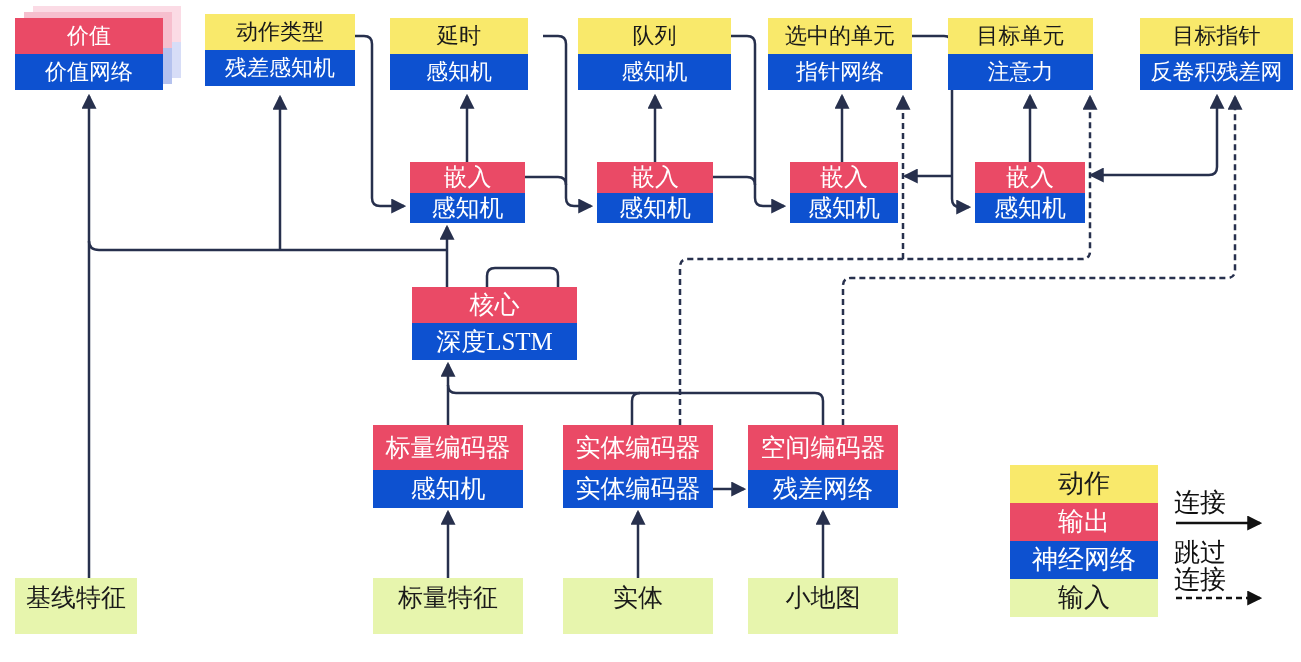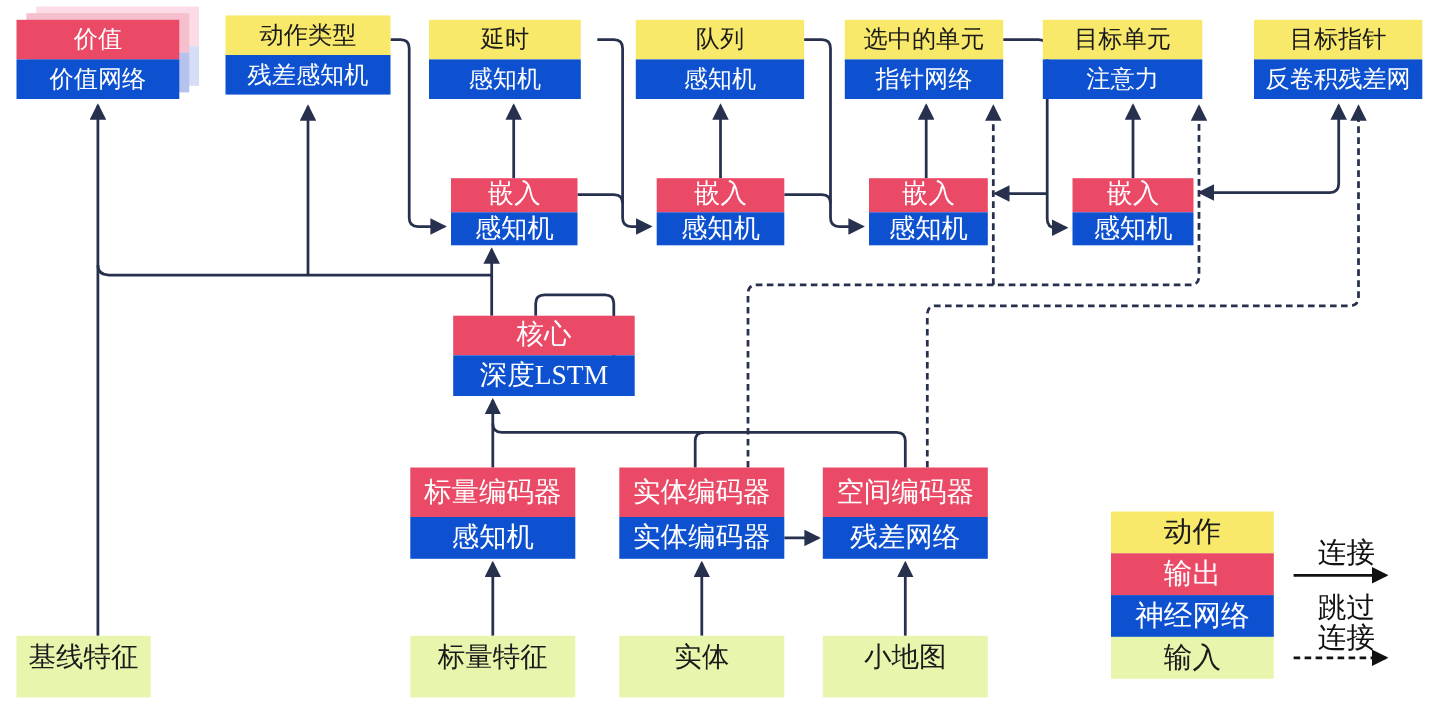--- a/index.html
+++ b/index.html
@@ -21,21 +21,21 @@
   .row-enc .bd{height:38px;line-height:38px;font-size:25px;}
   .small{font-size:22px !important;}
   .inputbox{position:absolute;height:56px;line-height:40px;text-align:center;
             font-size:25px;background:#E7F5AD;color:#1a1a1a;}
   .ghost{position:absolute;width:148px;height:72px;}
   .ghost .gh{display:block;height:36px;}
   .g2 .gh.p{background:#FBDBE5;} .g2 .gh.b{background:#D7DDF7;}
   .g1 .gh.p{background:#F6BFCE;} .g1 .gh.b{background:#B5C2EE;}
   .legend-swatch{position:absolute;left:1010px;width:148px;text-align:center;}
   .legend-swatch .sw{display:block;height:38px;line-height:38px;font-size:26px;}
-  .leg-label{position:absolute;width:100px;left:1174px;text-align:center;
+  .leg-label{position:absolute;width:100px;left:1174px;text-align:left;
              font-size:26px;color:#111;line-height:28px;}
 </style>
 </head>
 <body>
 
 <div class="stage">
 
   <div class="ghost g2" style="left:33px;top:6px;">
     <span class="gh p"></span>
     <span class="gh b"></span>

